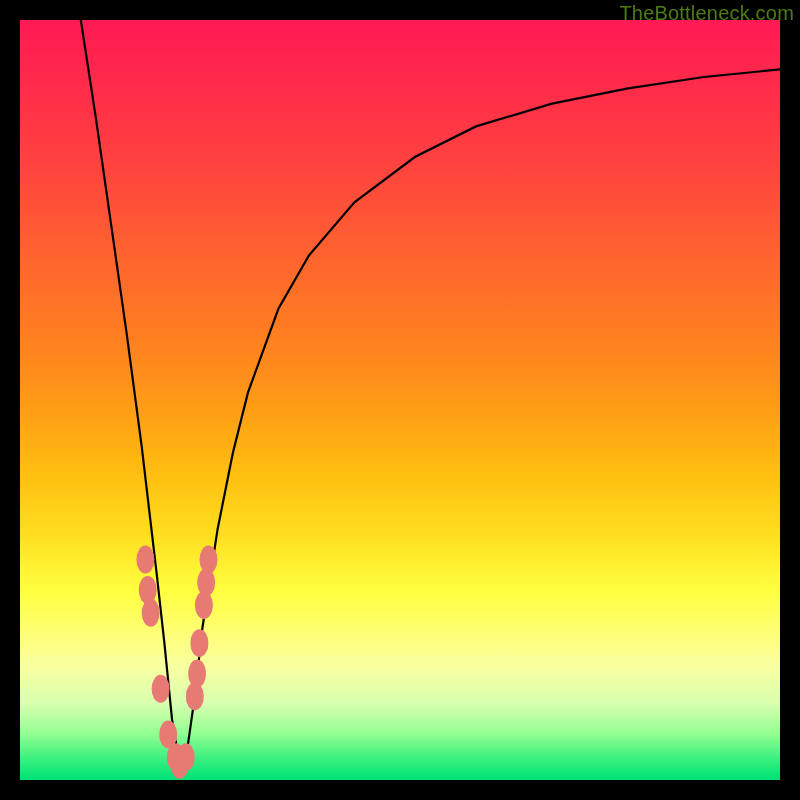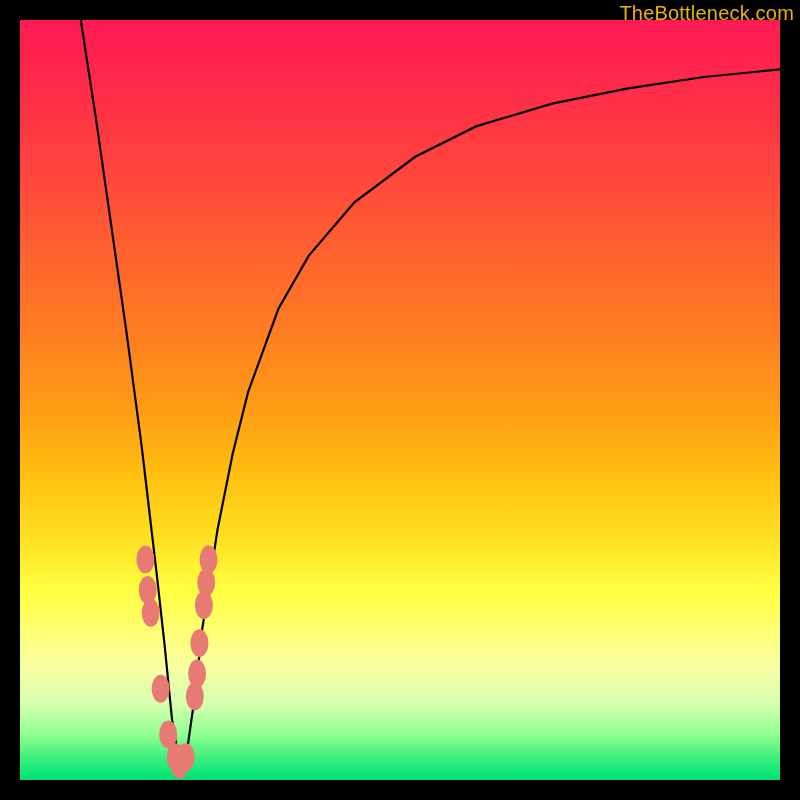--- a/index.html
+++ b/index.html
@@ -43,21 +43,21 @@
       #90ff90 94%,
       #40f080 97%,
       #10e878 99%,
       #00e078 100%
     );
   }
   .watermark {
     position: absolute;
     top: 2px;
     right: 6px;
-    color: #eab308;
+    color: #4d7c0f;
     font-size: 20px;
     font-weight: 400;
     letter-spacing: 0.2px;
     user-select: none;
   }
   svg.curves {
     position: absolute;
     top: 0;
     left: 0;
     width: 760px;

